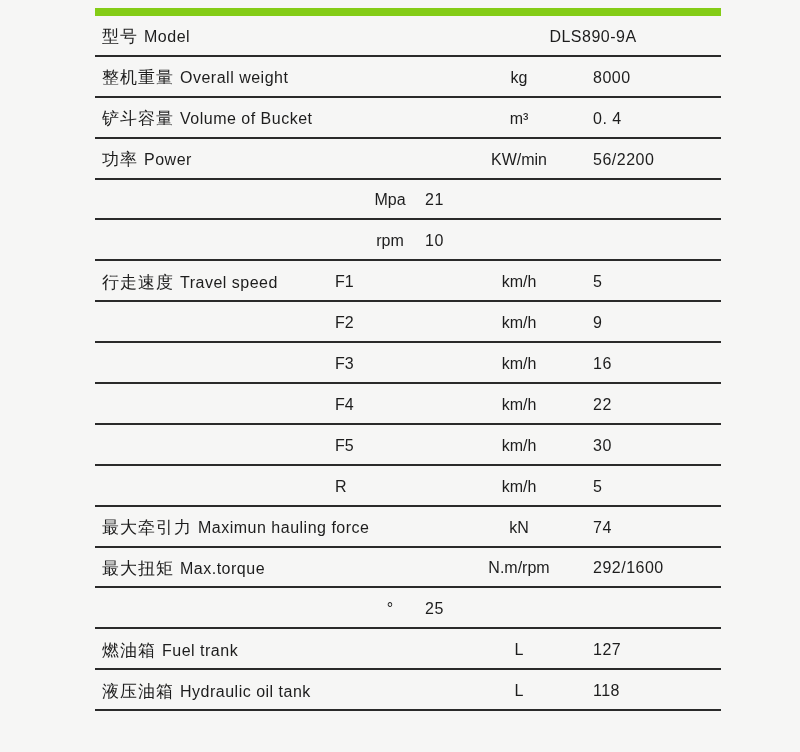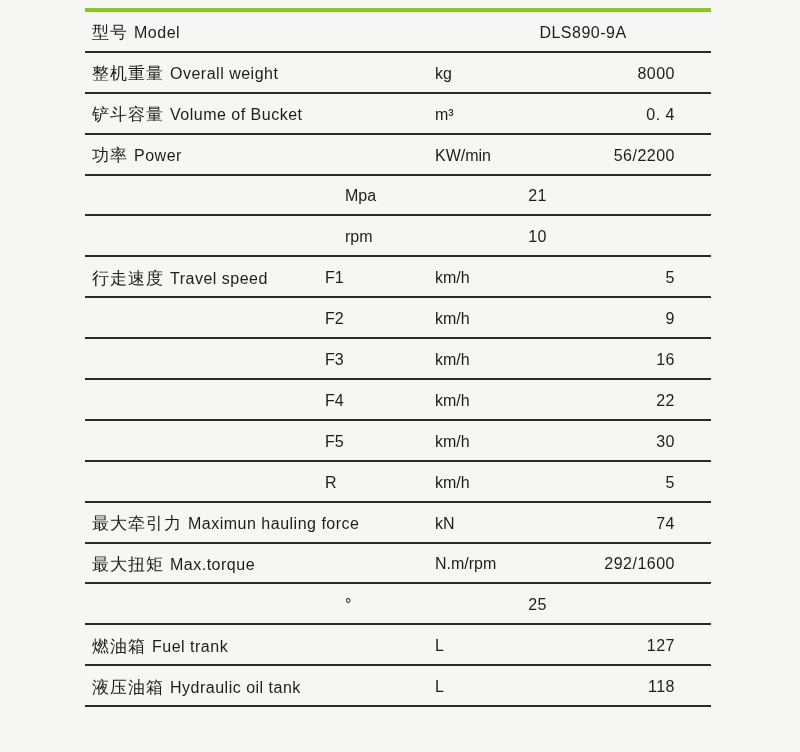--- a/index.html
+++ b/index.html
@@ -10,25 +10,25 @@
     width: 800px;
     height: 752px;
     position: relative;
     background: #f6f6f5;
     font-family: "Liberation Sans", "DejaVu Sans", sans-serif;
     color: #1d1d1d;
     overflow: hidden;
   }
   .spec-table {
     position: absolute;
-    left: 85px;
+    left: 95px;
     top: 8px;
     width: 626px;
     height: 736px;
-    border-top: 4px solid #84cc16;
+    border-top: 8px solid #84cc16;
     display: grid;
     grid-template-rows: repeat(18, 1fr);
   }
   .row {
     border-bottom: 2px solid #2a2a2a;
     display: grid;
     grid-template-columns: 240px 90px 168px 128px;
     align-items: center;
     box-sizing: border-box;
     padding-top: 3px;
@@ -55,26 +55,26 @@
     margin-left: 6px;
   }
   .en.small {
     font-size: 13.5px;
     letter-spacing: 0;
   }
   .gear {
     font-size: 16px;
   }
   .unit {
+    text-align: center;
+    font-size: 16px;
+    padding-left: 20px;
+  }
+  .value {
     text-align: left;
-    font-size: 16px;
-    padding-left: 20px;
-  }
-  .value {
-    text-align: right;
     font-size: 16px;
     padding-right: 36px;
     letter-spacing: 0.5px;
   }
   .model-value {
     text-align: center;
     font-size: 16px;
     padding-left: 40px;
     letter-spacing: 0.5px;
   }

